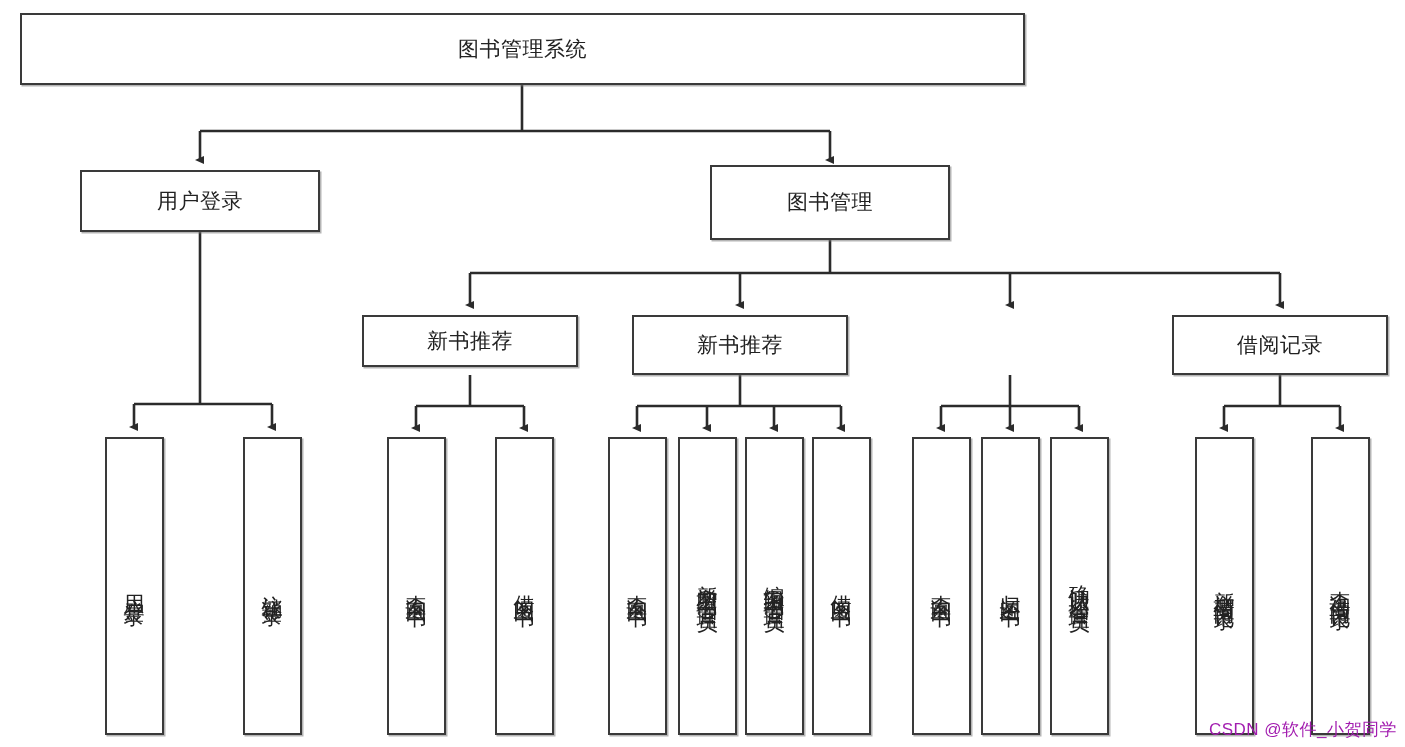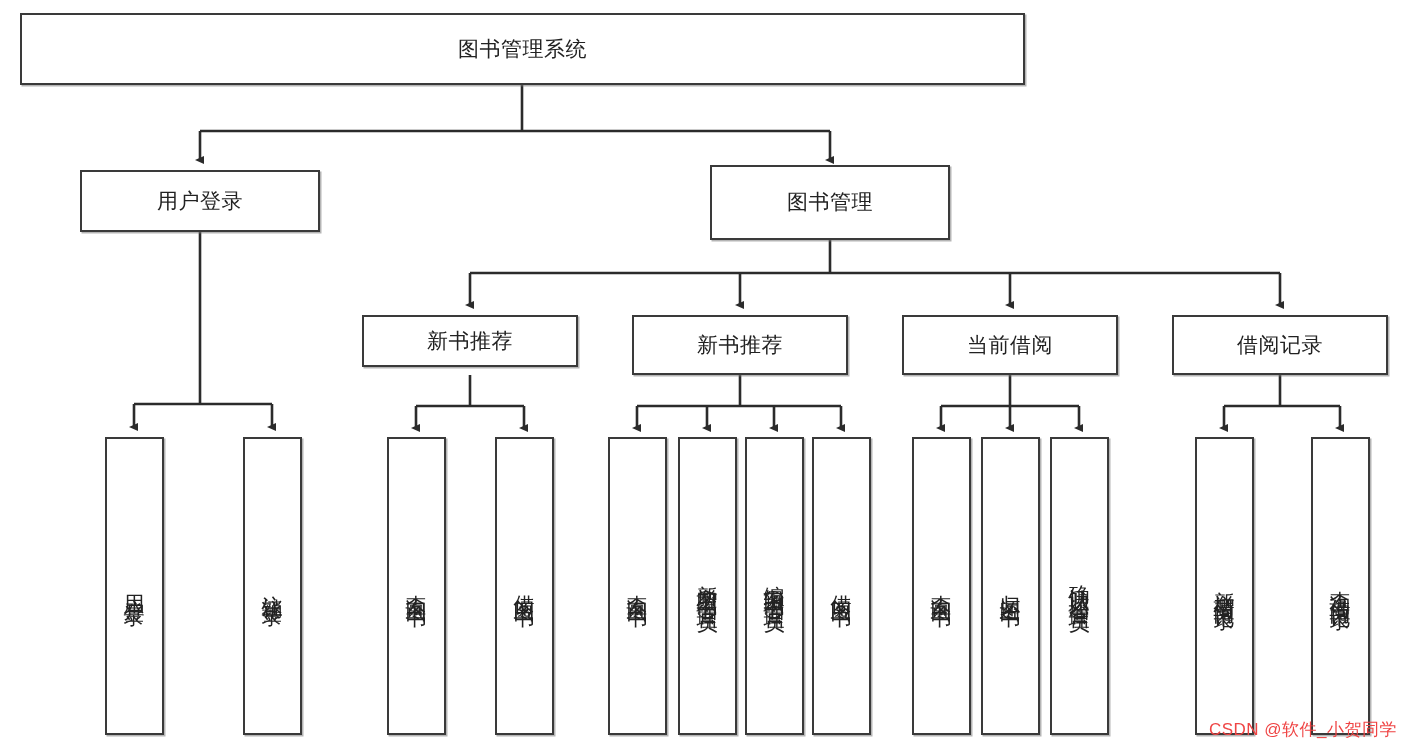--- a/index.html
+++ b/index.html
@@ -53,21 +53,21 @@
   }
   .leaf {
     align-items: center;
     justify-content: center;
   }
   .watermark {
     position: absolute;
     right: 8px;
     bottom: 6px;
     font-size: 17px;
-    color: #ef4444;
+    color: #a21caf;
     letter-spacing: 0.5px;
     white-space: nowrap;
     user-select: none;
   }
 </style>
 </head>
 <body>
 
 <div id="canvas">
 
@@ -134,23 +134,20 @@
   </div>
 
   <div class="node" style="left:362px; top:315px; width:216px; height:52px;">
     <span class="node-label">新书推荐</span>
   </div>
 
   <div class="node" style="left:632px; top:315px; width:216px; height:60px;">
     <span class="node-label">新书推荐</span>
   </div>
 
-  <div class="node" style="left:902px; top:315px; width:216px; height:60px;">
-    <span class="node-label">当前借阅</span>
-  </div>
 
   <div class="node" style="left:1172px; top:315px; width:216px; height:60px;">
     <span class="node-label">借阅记录</span>
   </div>
 
   <div class="node leaf" style="left:105px; top:437px; width:59px; height:298px;">
     <span class="node-label">用户登录</span>
   </div>
 
   <div class="node leaf" style="left:243px; top:437px; width:59px; height:298px;">

